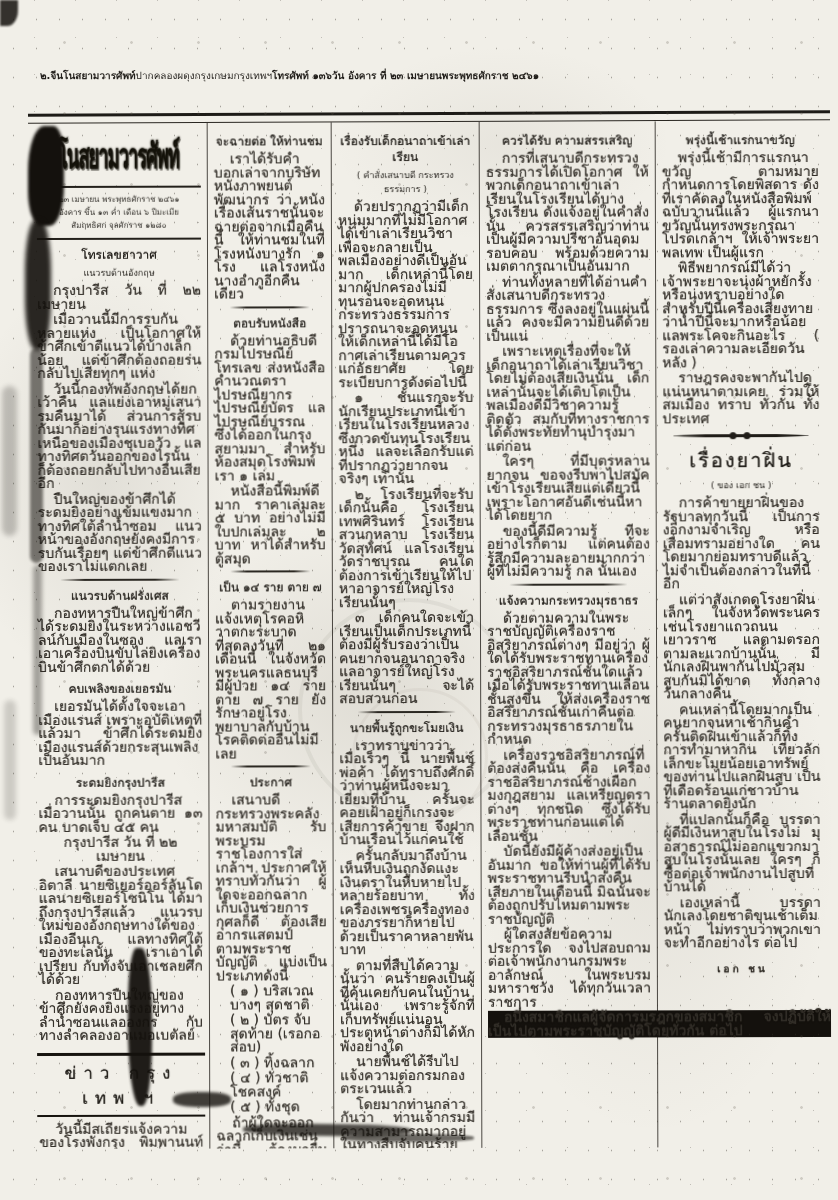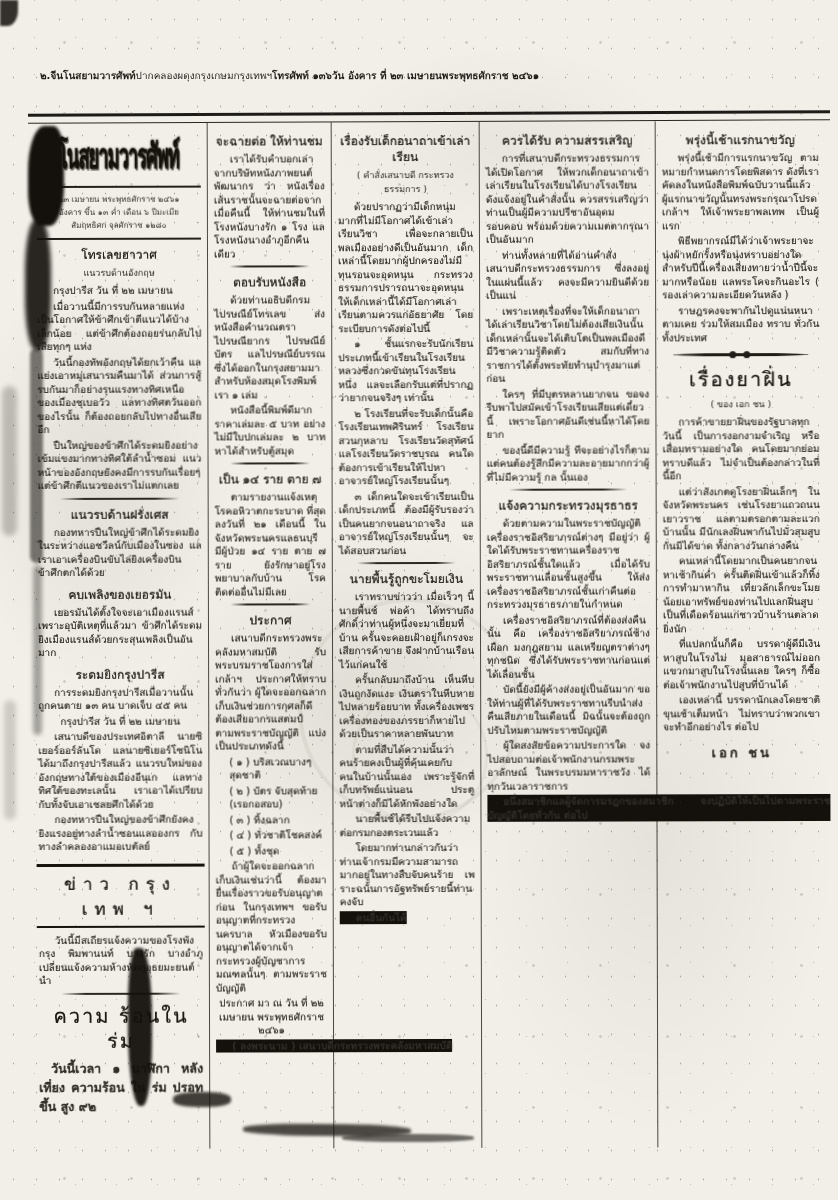--- a/index.html
+++ b/index.html
@@ -87,29 +87,29 @@
     font-size:12px;line-height:16px;margin:7px 0 3px;
     text-shadow:0 0 .6px rgba(25,22,17,.75);
   }
   .headline.xl{font-size:20px;line-height:25px;letter-spacing:2px;margin:9px 0 5px;}
   .headline.boxed{
     border-top:3px solid #16130e;border-bottom:2px solid #16130e;
     padding:5px 0 4px;font-size:17px;letter-spacing:7px;margin:10px -2px 6px;
   }
   .subhead{font-size:9px;text-align:center;margin:0 0 4px;color:#25221d;}
   .para{
-    font-size:10px;line-height:13.5px;margin:0 0 2px;text-align:justify;
+    font-size:14px;line-height:13.5px;margin:0 0 2px;text-align:justify;
     text-indent:16px;color:#312d27;
     text-shadow:0 0 .5px rgba(45,40,33,.6);
   }
   .para.center{text-align:center;text-indent:0;}
   .para.list{text-indent:0;padding-left:14px;text-align:left;}
   .para.smudge{font-weight:bold;filter:blur(.45px);text-shadow:0 0 1.3px #181511;}
   .para.big{font-size:12.5px;line-height:19px;font-weight:bold;text-indent:12px;}
-  .para.sign{text-align:center;text-indent:0;font-weight:bold;font-size:13px;letter-spacing:3px;margin-top:12px;}
+  .para.sign{text-align:center;text-indent:0;font-weight:bold;font-size:10px;letter-spacing:3px;margin-top:12px;}
   .divider{margin:5px auto 4px;}
   .divider.plain{
     width:72%;height:2px;
     background:radial-gradient(ellipse at center,#2b2822 0%,#2b2822 55%,transparent 80%);
   }
   .divider.fancy{
     position:relative;width:86%;height:7px;margin:7px auto 5px;
     background:radial-gradient(ellipse at center,#201d18 0%,#201d18 60%,transparent 82%);
     background-size:100% 3px;background-position:center;background-repeat:no-repeat;
   }

